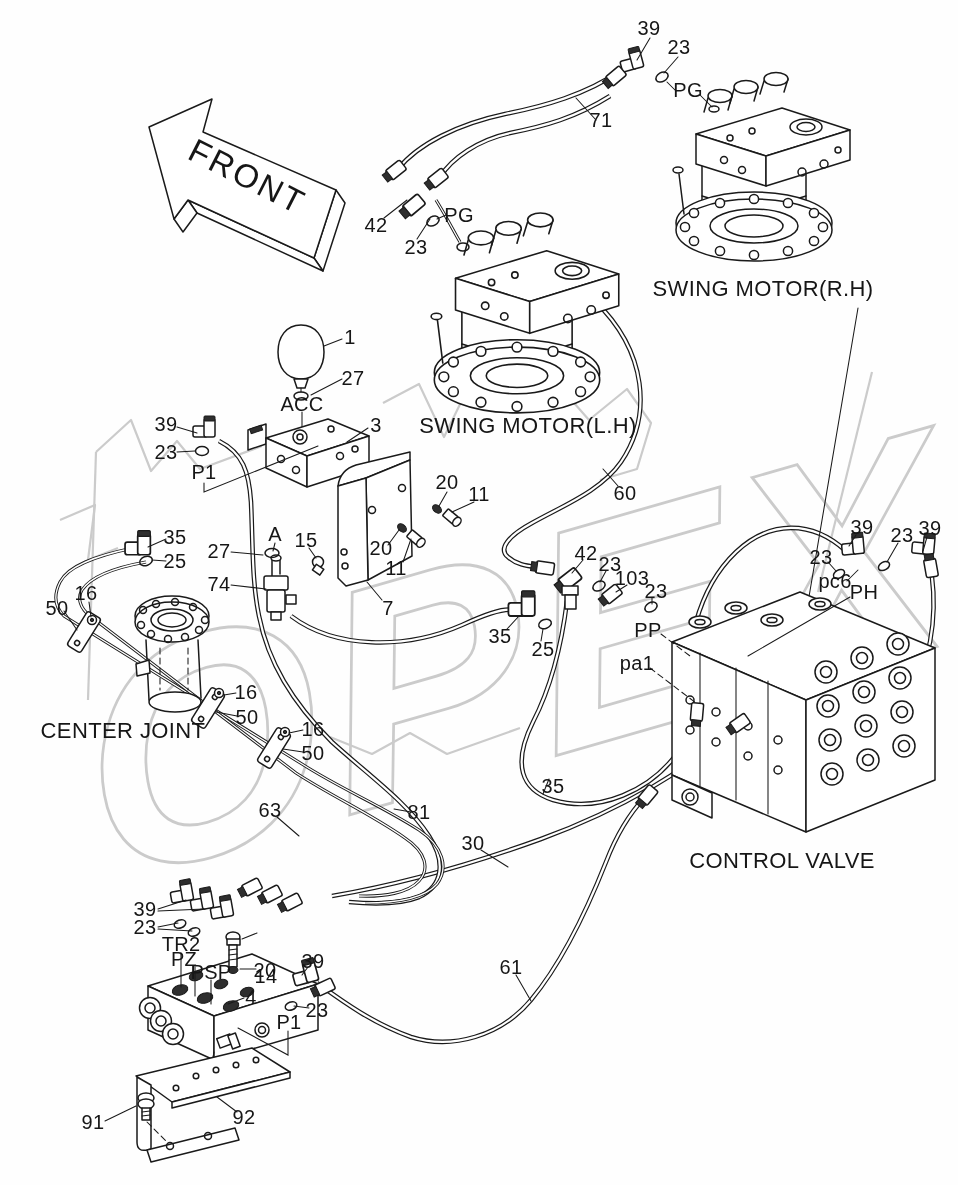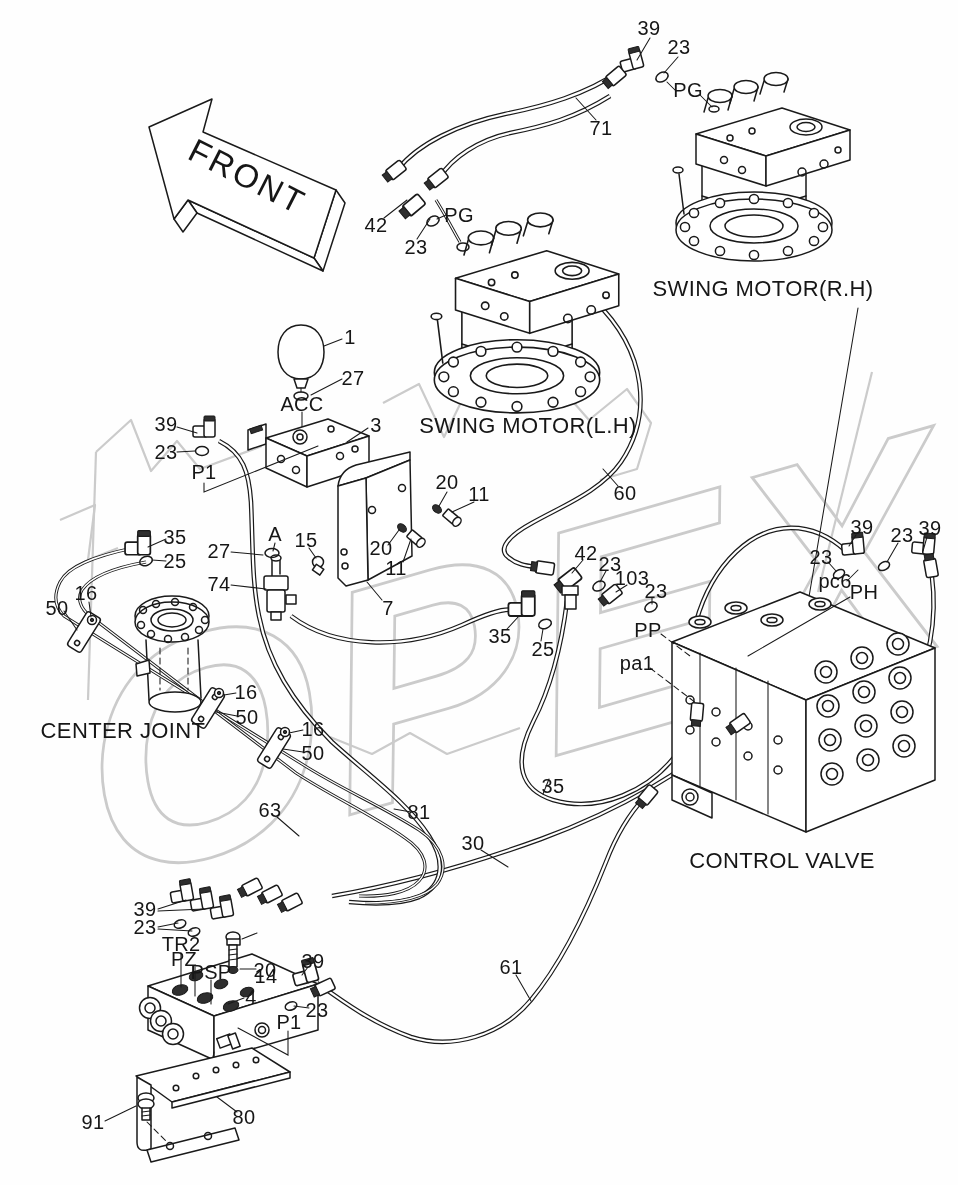--- a/index.html
+++ b/index.html
@@ -414,21 +414,21 @@
     <path class="ldr" d="M 257,933 L 242,939 M 256,969 L 240,969 M 244,998 L 228,1004"></path>
     <path class="ldr" d="M 308,967 L 302,975 M 309,1008 L 294,1006"></path>
     <path class="ldr" d="M 288,1031 L 288,1055 L 238,1028"></path>
     <path class="ldr" d="M 105,1121 L 136,1106 M 237,1112 L 217,1097"></path>
   </g>
 </svg>
 
 <div class="lbl" style="left:649px;top:28px">39</div>
 <div class="lbl" style="left:679px;top:47px">23</div>
 <div class="lbl" style="left:688px;top:90px">PG</div>
-<div class="lbl" style="left:601px;top:128px">71</div>
+<div class="lbl" style="left:601px;top:120px">71</div>
 <div class="lbl" style="left:376px;top:225px">42</div>
 <div class="lbl" style="left:416px;top:247px">23</div>
 <div class="lbl" style="left:459px;top:215px">PG</div>
 <div class="lbl title" style="left:763px;top:289px">SWING MOTOR(R.H)</div>
 <div class="lbl" style="left:350px;top:337px">1</div>
 <div class="lbl" style="left:353px;top:378px">27</div>
 <div class="lbl" style="left:302px;top:404px">ACC</div>
 <div class="lbl" style="left:376px;top:425px">3</div>
 <div class="lbl title" style="left:528px;top:426px">SWING MOTOR(L.H)</div>
 <div class="lbl" style="left:166px;top:424px">39</div>
@@ -478,14 +478,14 @@
 <div class="lbl" style="left:184px;top:959px">PZ</div>
 <div class="lbl" style="left:211px;top:972px">PSP</div>
 <div class="lbl" style="left:266px;top:976px">14</div>
 <div class="lbl" style="left:265px;top:970px">20</div>
 <div class="lbl" style="left:251px;top:997px">4</div>
 <div class="lbl" style="left:313px;top:961px">39</div>
 <div class="lbl" style="left:317px;top:1010px">23</div>
 <div class="lbl" style="left:289px;top:1022px">P1</div>
 <div class="lbl" style="left:511px;top:967px">61</div>
 <div class="lbl" style="left:93px;top:1122px">91</div>
-<div class="lbl" style="left:244px;top:1117px">80</div>
+<div class="lbl" style="left:244px;top:1117px">92</div>
 </div>
 
 </body></html>

